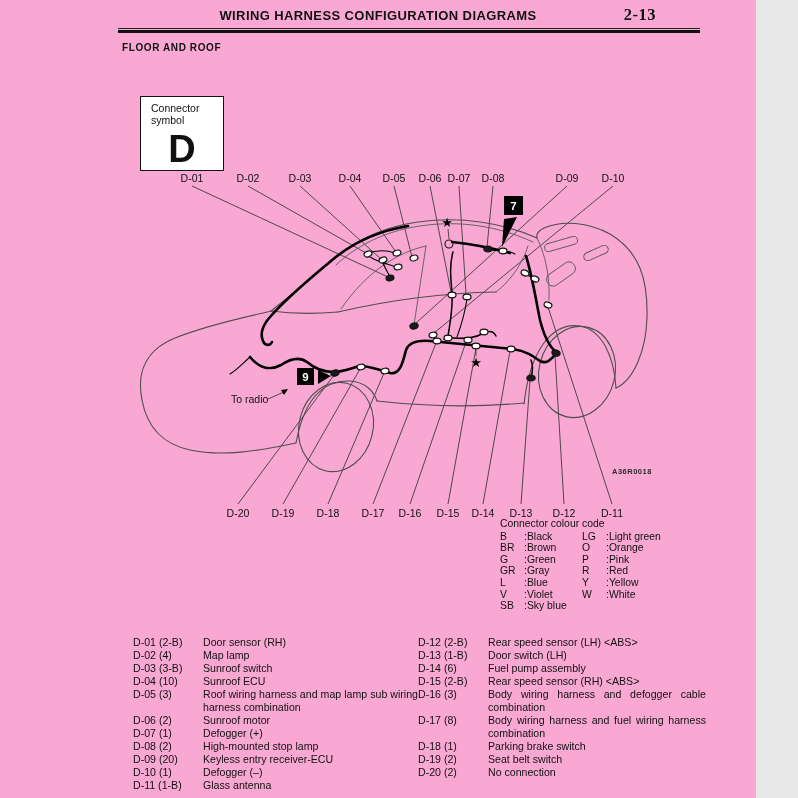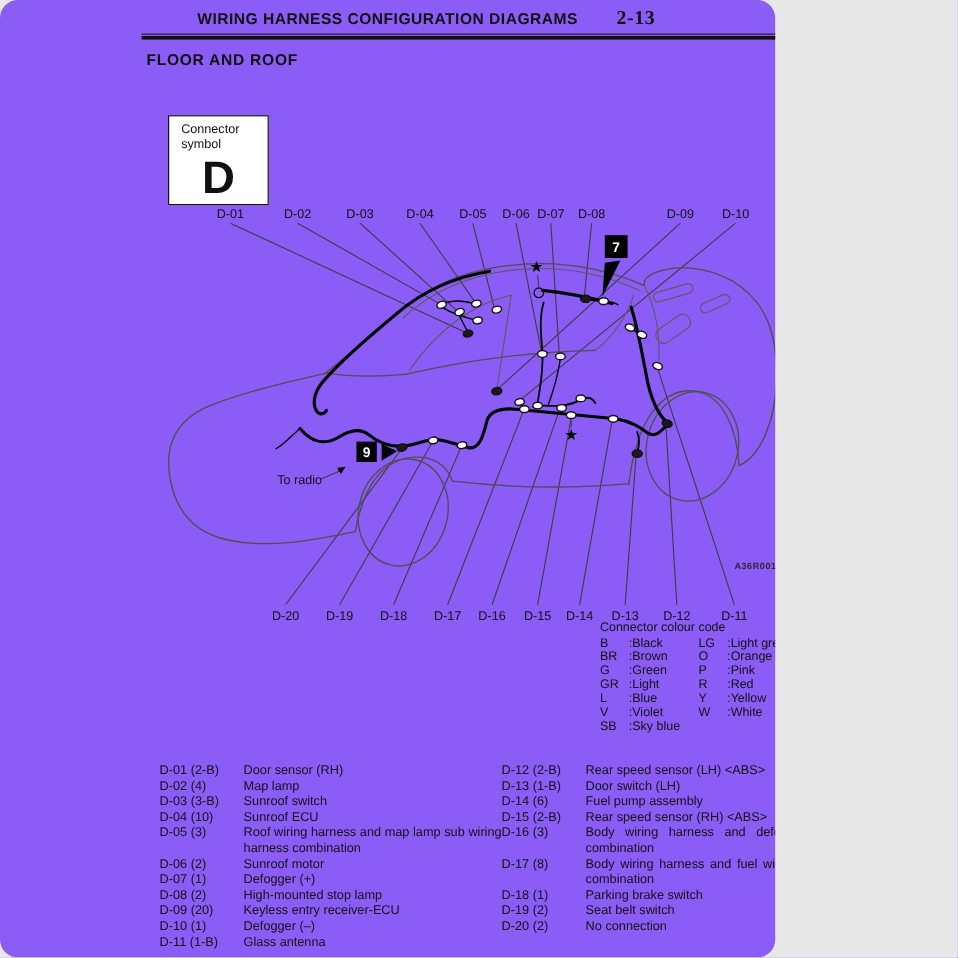--- a/index.html
+++ b/index.html
@@ -1,24 +1,24 @@
 <!DOCTYPE html>
 <html><head>
 <meta charset="utf-8">
 <style>
   html,body{margin:0;padding:0;background:#e8e8e8;}
-  .page{position:relative;width:646px;height:798px;background:#8b5cf6;overflow:hidden;
-        font-family:"Liberation Sans",sans-serif;color:#111;border-radius:15px;}
+  .page{position:relative;width:756px;height:798px;background:#f9a8d4;overflow:hidden;
+        font-family:"Liberation Sans",sans-serif;color:#111;}
   
   .hdr-title{position:absolute;left:0;top:8px;width:100%;text-align:center;
              font-size:13px;font-weight:bold;letter-spacing:.4px;}
   .hdr-page{position:absolute;right:100px;top:5px;font-size:16.5px;font-weight:bold;letter-spacing:.5px;font-family:Liberation Serif, serif;}
   .hdr-rule-thin{position:absolute;left:118px;top:28px;width:582px;height:1px;background:#222;}
   .hdr-rule-thick{position:absolute;left:118px;top:30px;width:582px;height:3px;background:#111;}
-  .sec-title{position:absolute;left:122px;top:42px;font-size:13px;font-weight:bold;letter-spacing:.6px;text-align:right;}
+  .sec-title{position:absolute;left:122px;top:42px;font-size:10px;font-weight:bold;letter-spacing:.6px;text-align:right;}
   
   .conn-box{position:absolute;left:140px;top:96px;width:82px;height:73px;border:1.6px solid #111;background:#fff;}
   .conn-box .lbl{position:absolute;left:10px;top:5px;font-size:10.5px;line-height:12px;white-space:pre-line;}
   .conn-box .sym{position:absolute;left:0;right:0;bottom:2px;text-align:center;
                  font-size:38px;font-weight:bold;line-height:38px;}
   
   .diagram{position:absolute;left:100px;top:160px;width:610px;height:385px;}
   svg text{font-family:"Liberation Sans",sans-serif;}
   .dlabel{font-size:10.5px;fill:#111;}
   .leader{stroke:#3c3c3c;stroke-width:.9;fill:none;}
@@ -242,21 +242,21 @@
           <span>:Green</span>
         </div>
       <div class="cc-col-r">
           <span class="cc-code">P</span>
           <span>:Pink</span>
         </div>
     </div>
     <div class="cc-row">
       <div class="cc-col-l">
           <span class="cc-code">GR</span>
-          <span>:Light</span>
+          <span>:Gray</span>
         </div>
       <div class="cc-col-r">
           <span class="cc-code">R</span>
           <span>:Red</span>
         </div>
     </div>
     <div class="cc-row">
       <div class="cc-col-l">
           <span class="cc-code">L</span>
           <span>:Blue</span>

